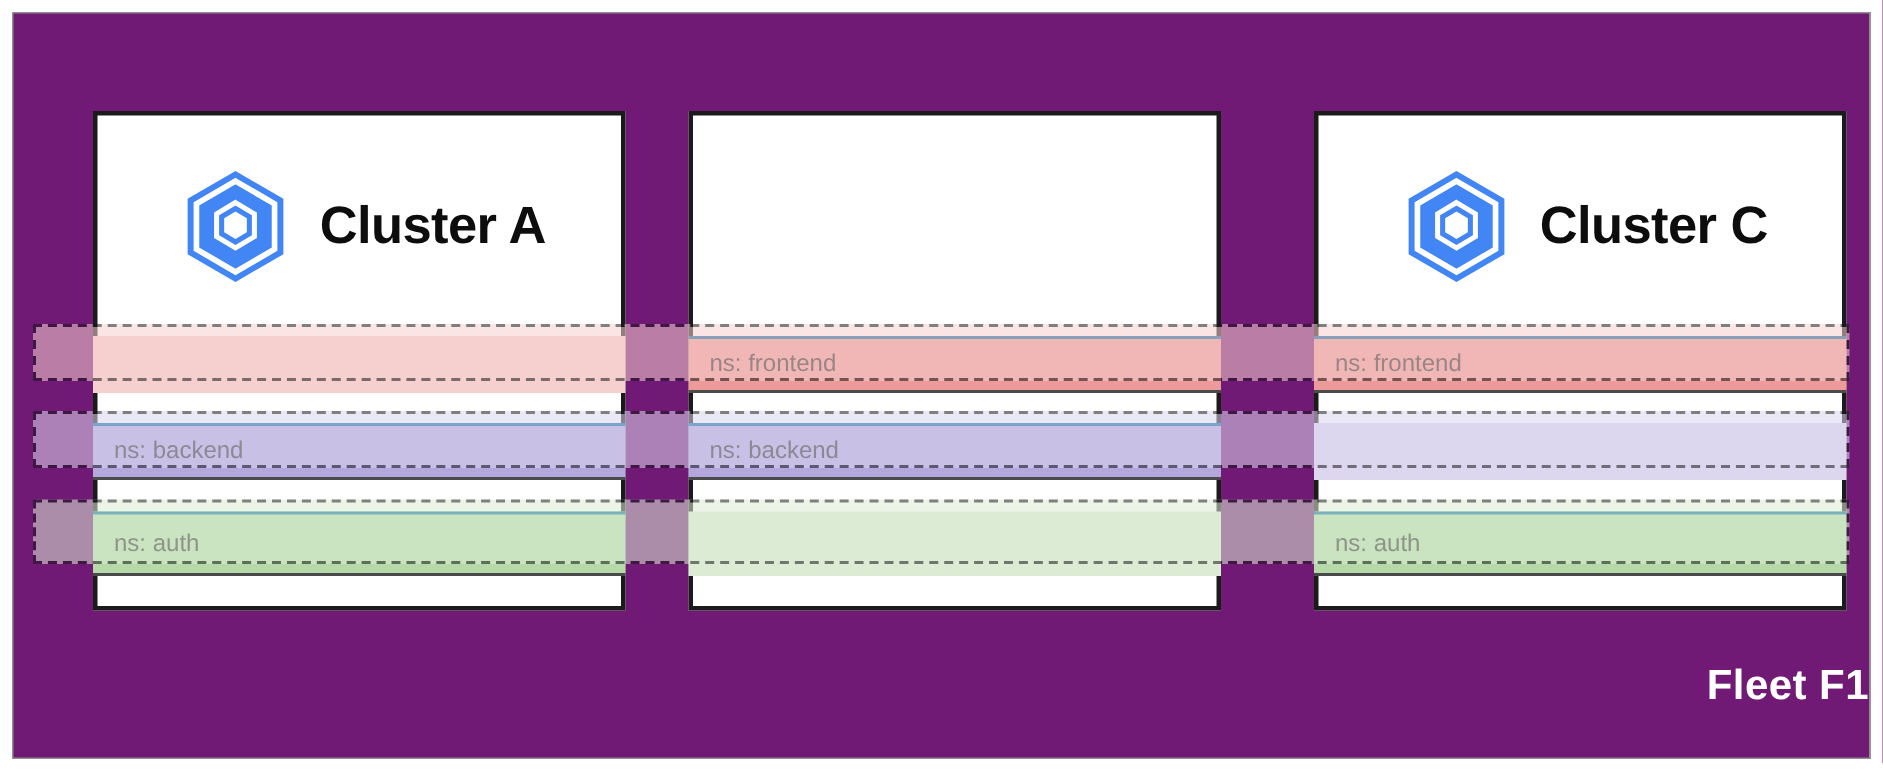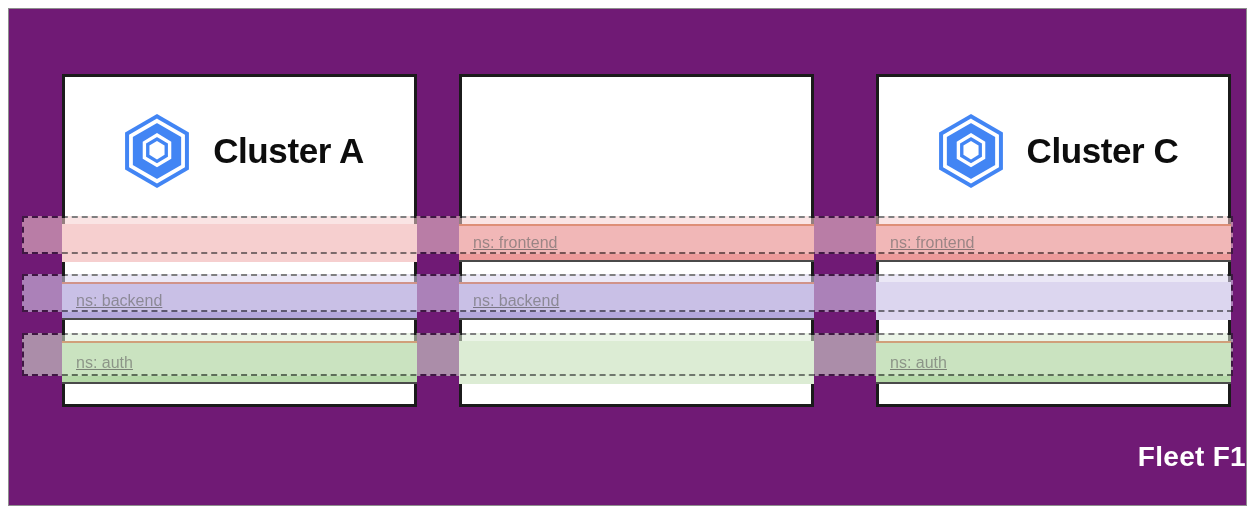--- a/index.html
+++ b/index.html
@@ -67,21 +67,21 @@
     box-sizing:border-box;
   }
   .ns-cell{
     position:absolute;
     left:-3px; right:-3px;
     top:0; bottom:0;
     box-sizing:border-box;
     display:flex;
     align-items:center;
   }
-  .ns-cell.present{ border-top:2px solid #c2410c; border-bottom:2px solid #4a4a4a;text-decoration:underline; }
+  .ns-cell.present{ border-top:2px solid #0369a1; border-bottom:2px solid #4a4a4a; }
   .ns-label{
     font-size:16px;
     color:#2b2b2b;
     padding-left:14px;
     white-space:nowrap;
     line-height:1;
   }
 
   
   .ns-overlay{

